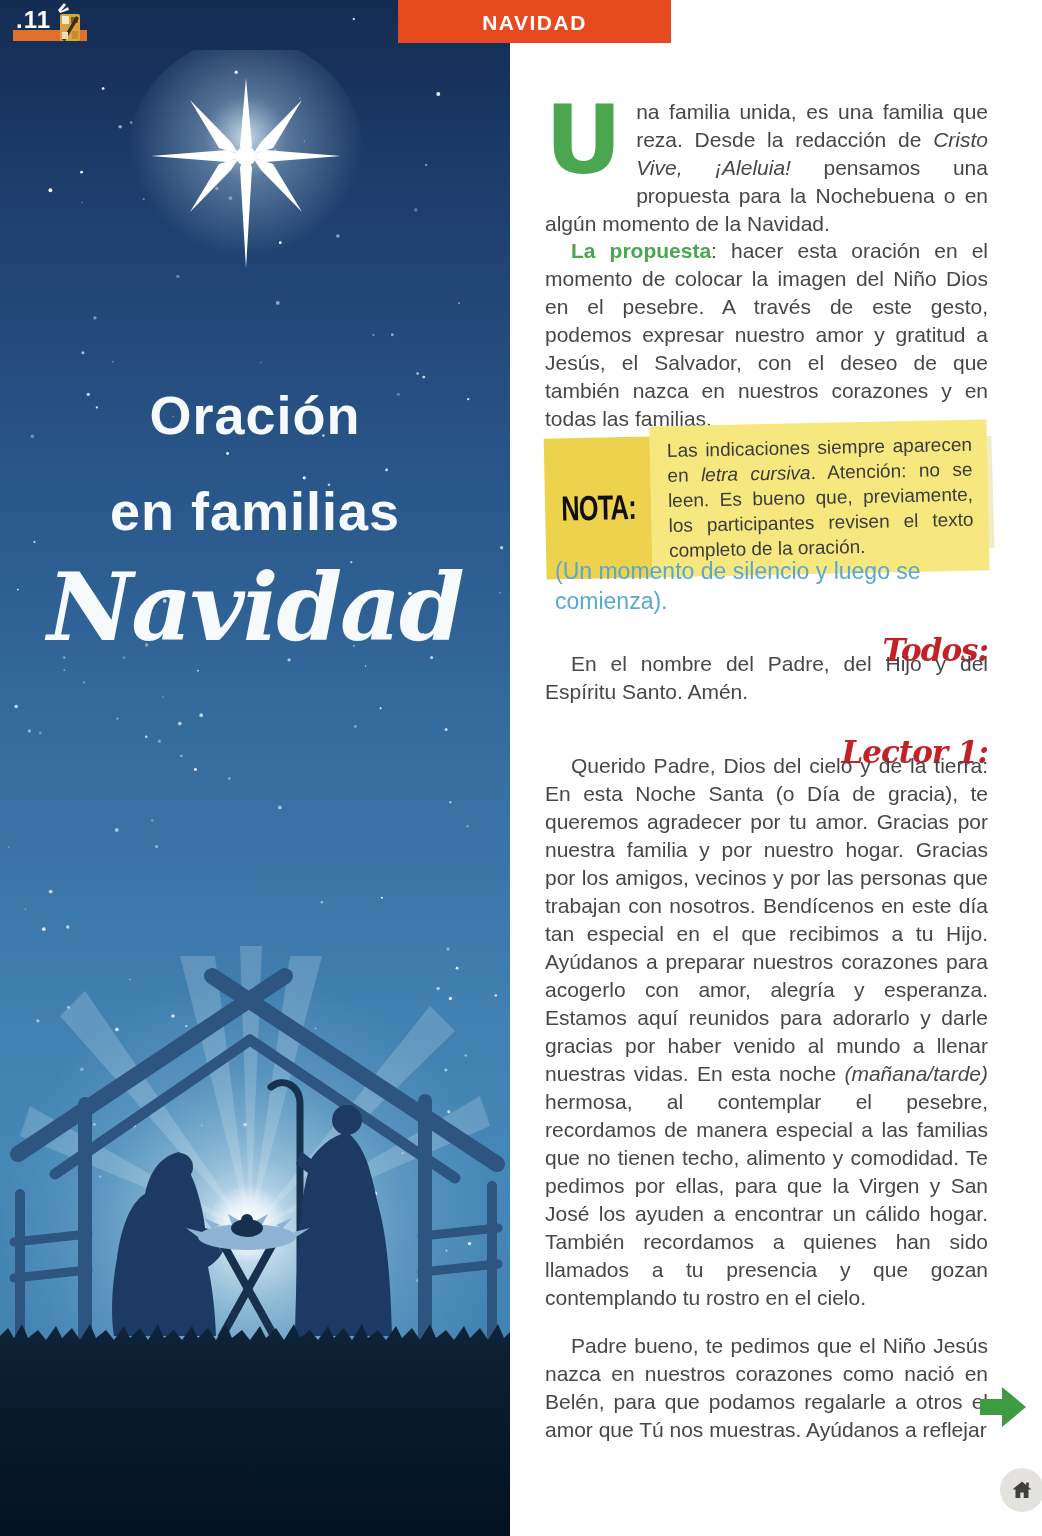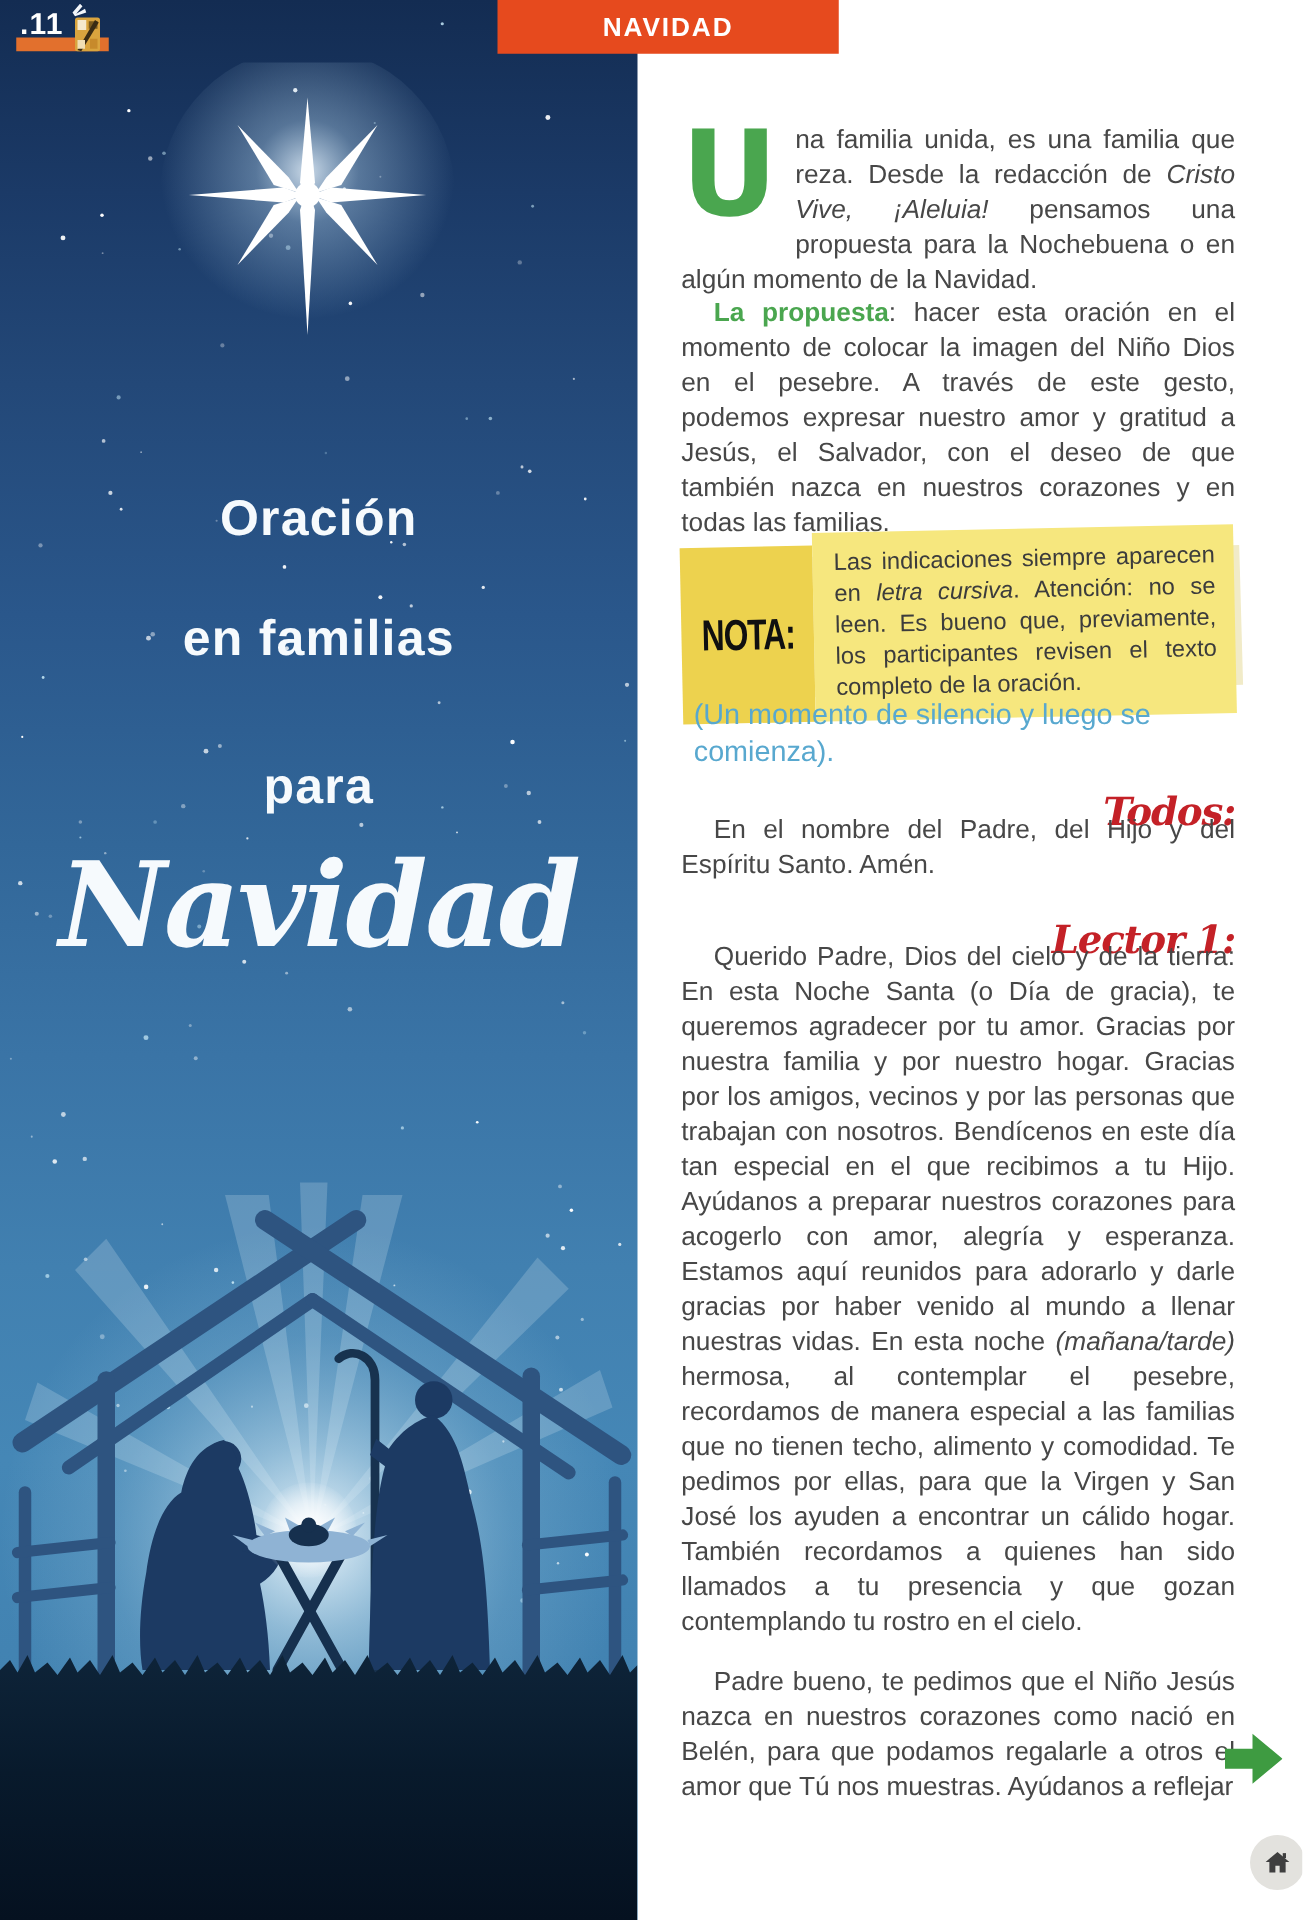--- a/index.html
+++ b/index.html
@@ -12,21 +12,21 @@
     position:absolute;left:0;top:0;width:510px;height:1536px;
     background:linear-gradient(180deg,
       #132c52 0%, #1b3a67 10%, #234878 20%, #2a578b 32%,
       #326799 44%, #3a74a6 55%, #4180b0 66%, #4587b6 76%,
       #4283b2 86%, #3e7cab 100%);
     overflow:hidden;
   }
   .starfield{position:absolute;left:0;top:0;pointer-events:none;}
   .bigstar{position:absolute;left:115px;top:50px;pointer-events:none;}
   .poster-titles{position:absolute;left:0;top:382px;width:510px;text-align:center;color:#f6fafd;}
-  .poster-line{font-family:"Liberation Sans",sans-serif;font-weight:bold;font-size:40px;line-height:66px;letter-spacing:1px;}
+  .poster-line{font-family:"Liberation Sans",sans-serif;font-weight:bold;font-size:54px;line-height:66px;letter-spacing:1px;}
   .pl2{margin-top:30px;}
   .pl3{margin-top:52px;}
   .poster-script{
     font-family:"DejaVu Serif",serif;font-style:italic;font-weight:bold;
     font-size:94px;line-height:110px;margin-top:8px;letter-spacing:-2px;
   }
   .scene{position:absolute;left:0;bottom:0;}
   
   .pagenum{position:absolute;left:16px;top:6px;color:#fff;font-size:24px;font-weight:bold;letter-spacing:1px;}
   .pagebar{position:absolute;left:13px;top:30px;width:74px;height:11px;background:#e2702d;}
@@ -251,21 +251,20 @@
         <polygon points="187,50 146,92 138,104 158,98"></polygon>
         <polygon points="75,162 116,120 124,108 104,114"></polygon>
         <polygon points="187,162 146,120 138,108 158,114"></polygon>
         <circle cx="131" cy="106" r="10"></circle>
       </g>
     </svg>
 
     <div class="poster-titles">
       <div class="poster-line">Oración</div>
       <div class="poster-line pl2">en familias</div>
-      <div class="poster-line pl3">para</div>
       <div class="poster-script">Navidad</div>
     </div>
 
     <svg class="scene" width="510" height="600" viewBox="0 0 510 600">
       <defs>
         <radialGradient id="glowBig" gradientUnits="userSpaceOnUse" cx="250" cy="295" r="250">
           <stop offset="0%" stop-color="#f4fbff" stop-opacity="0.95"></stop>
           <stop offset="30%" stop-color="#cfe7f3" stop-opacity="0.55"></stop>
           <stop offset="65%" stop-color="#9fc9e0" stop-opacity="0.22"></stop>
           <stop offset="100%" stop-color="#9fc9e0" stop-opacity="0"></stop>

